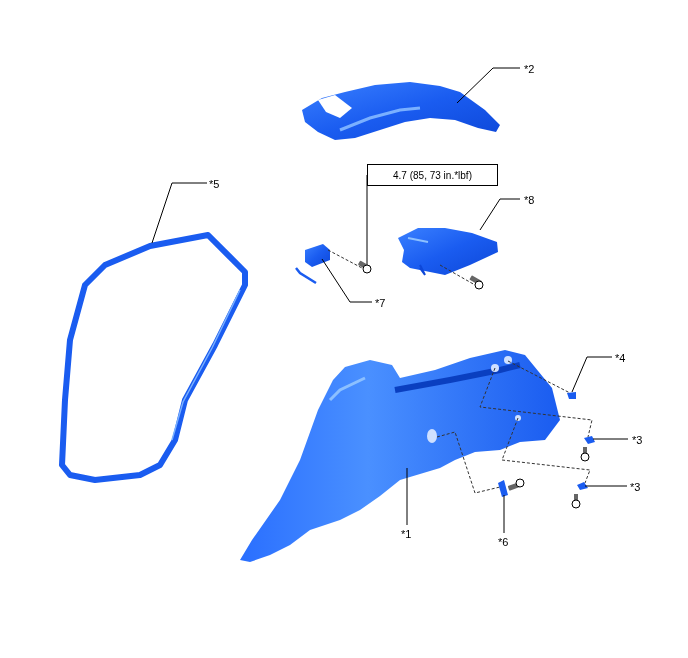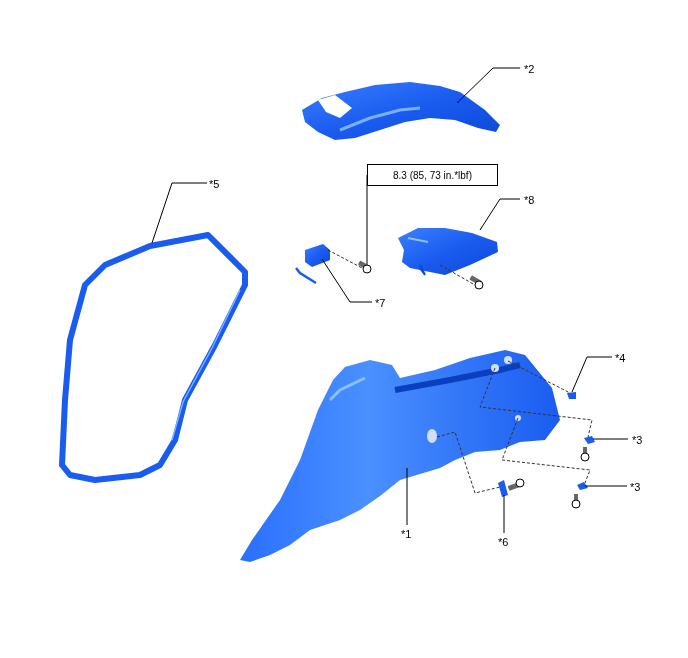--- a/index.html
+++ b/index.html
@@ -111,21 +111,21 @@
   <g>
     <path d="M577,485 L584,482 L588,488 L580,490 Z" fill="#1a5cf0"></path>
   </g>
   <line x1="585" y1="486" x2="627" y2="486" stroke="#000" stroke-width="1"></line>
   <g>
     <rect x="574" y="494" width="4" height="8" fill="#666"></rect>
     <circle cx="576" cy="504" r="4" fill="#fff" stroke="#000" stroke-width="1"></circle>
   </g>
 </svg>
 
-<div class="torque-box">8.3 (85, 73 in.*lbf)</div>
+<div class="torque-box">4.7 (85, 73 in.*lbf)</div>
 
 <span class="callout" style="left:524px;top:63px;">*2</span>
 <span class="callout" style="left:209px;top:178px;">*5</span>
 <span class="callout" style="left:524px;top:194px;">*8</span>
 <span class="callout" style="left:375px;top:297px;">*7</span>
 <span class="callout" style="left:615px;top:352px;">*4</span>
 <span class="callout" style="left:632px;top:434px;">*3</span>
 <span class="callout" style="left:630px;top:481px;">*3</span>
 <span class="callout" style="left:401px;top:528px;">*1</span>
 <span class="callout" style="left:498px;top:536px;">*6</span>

